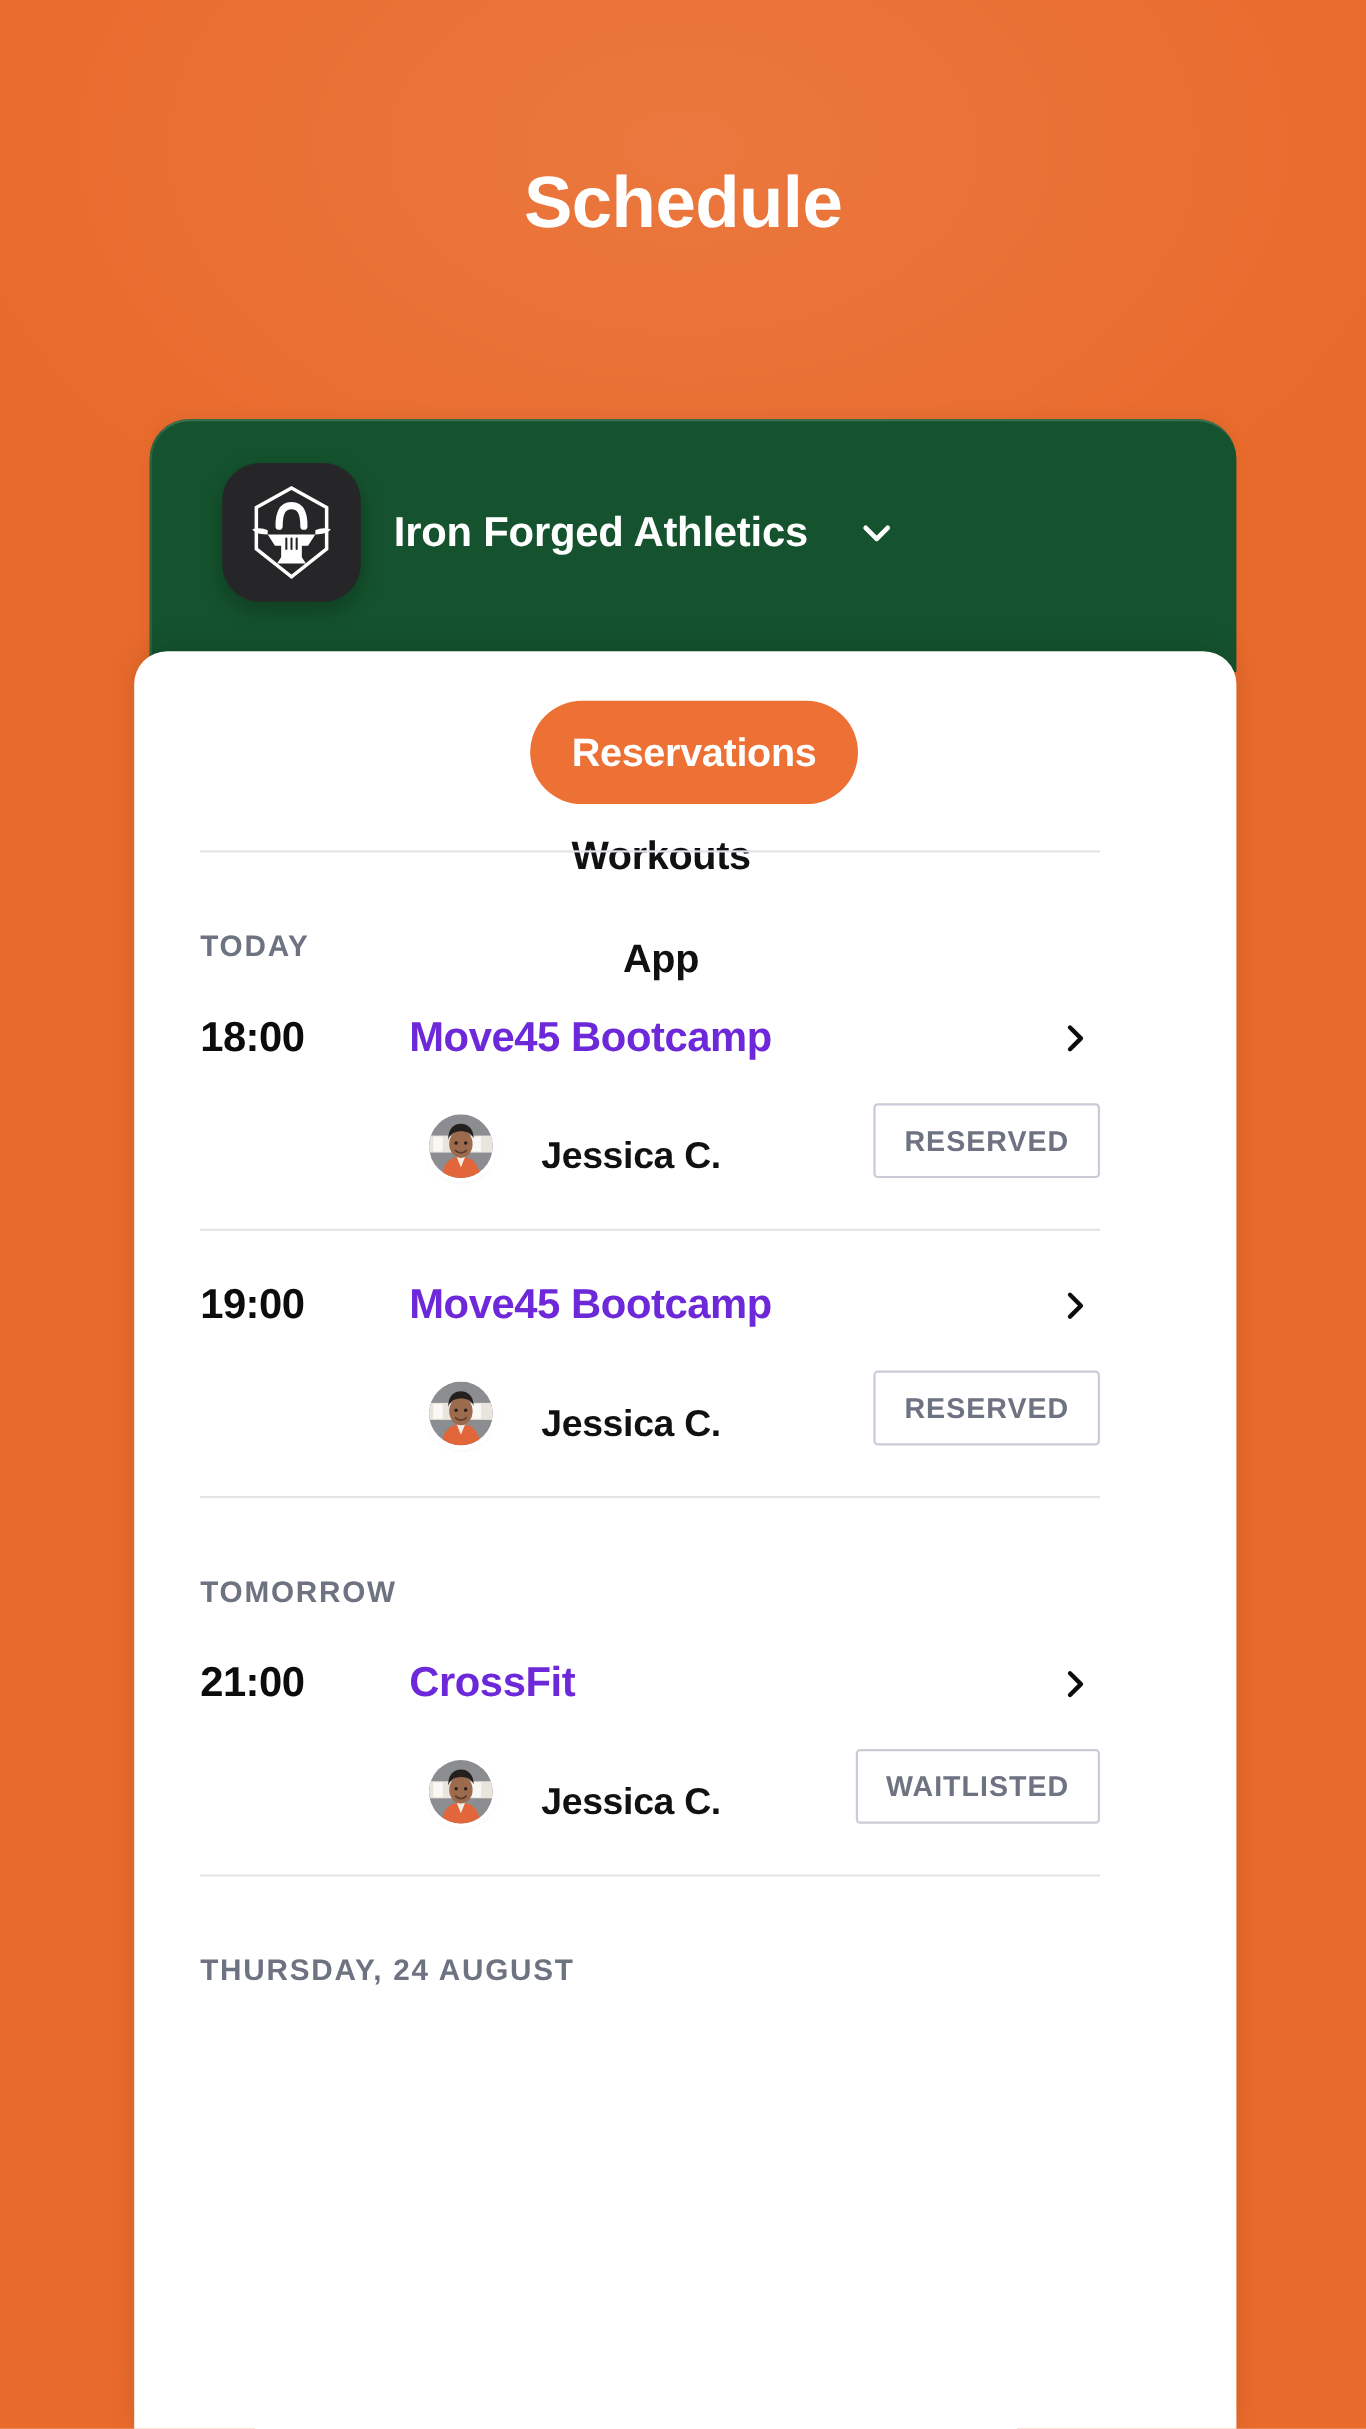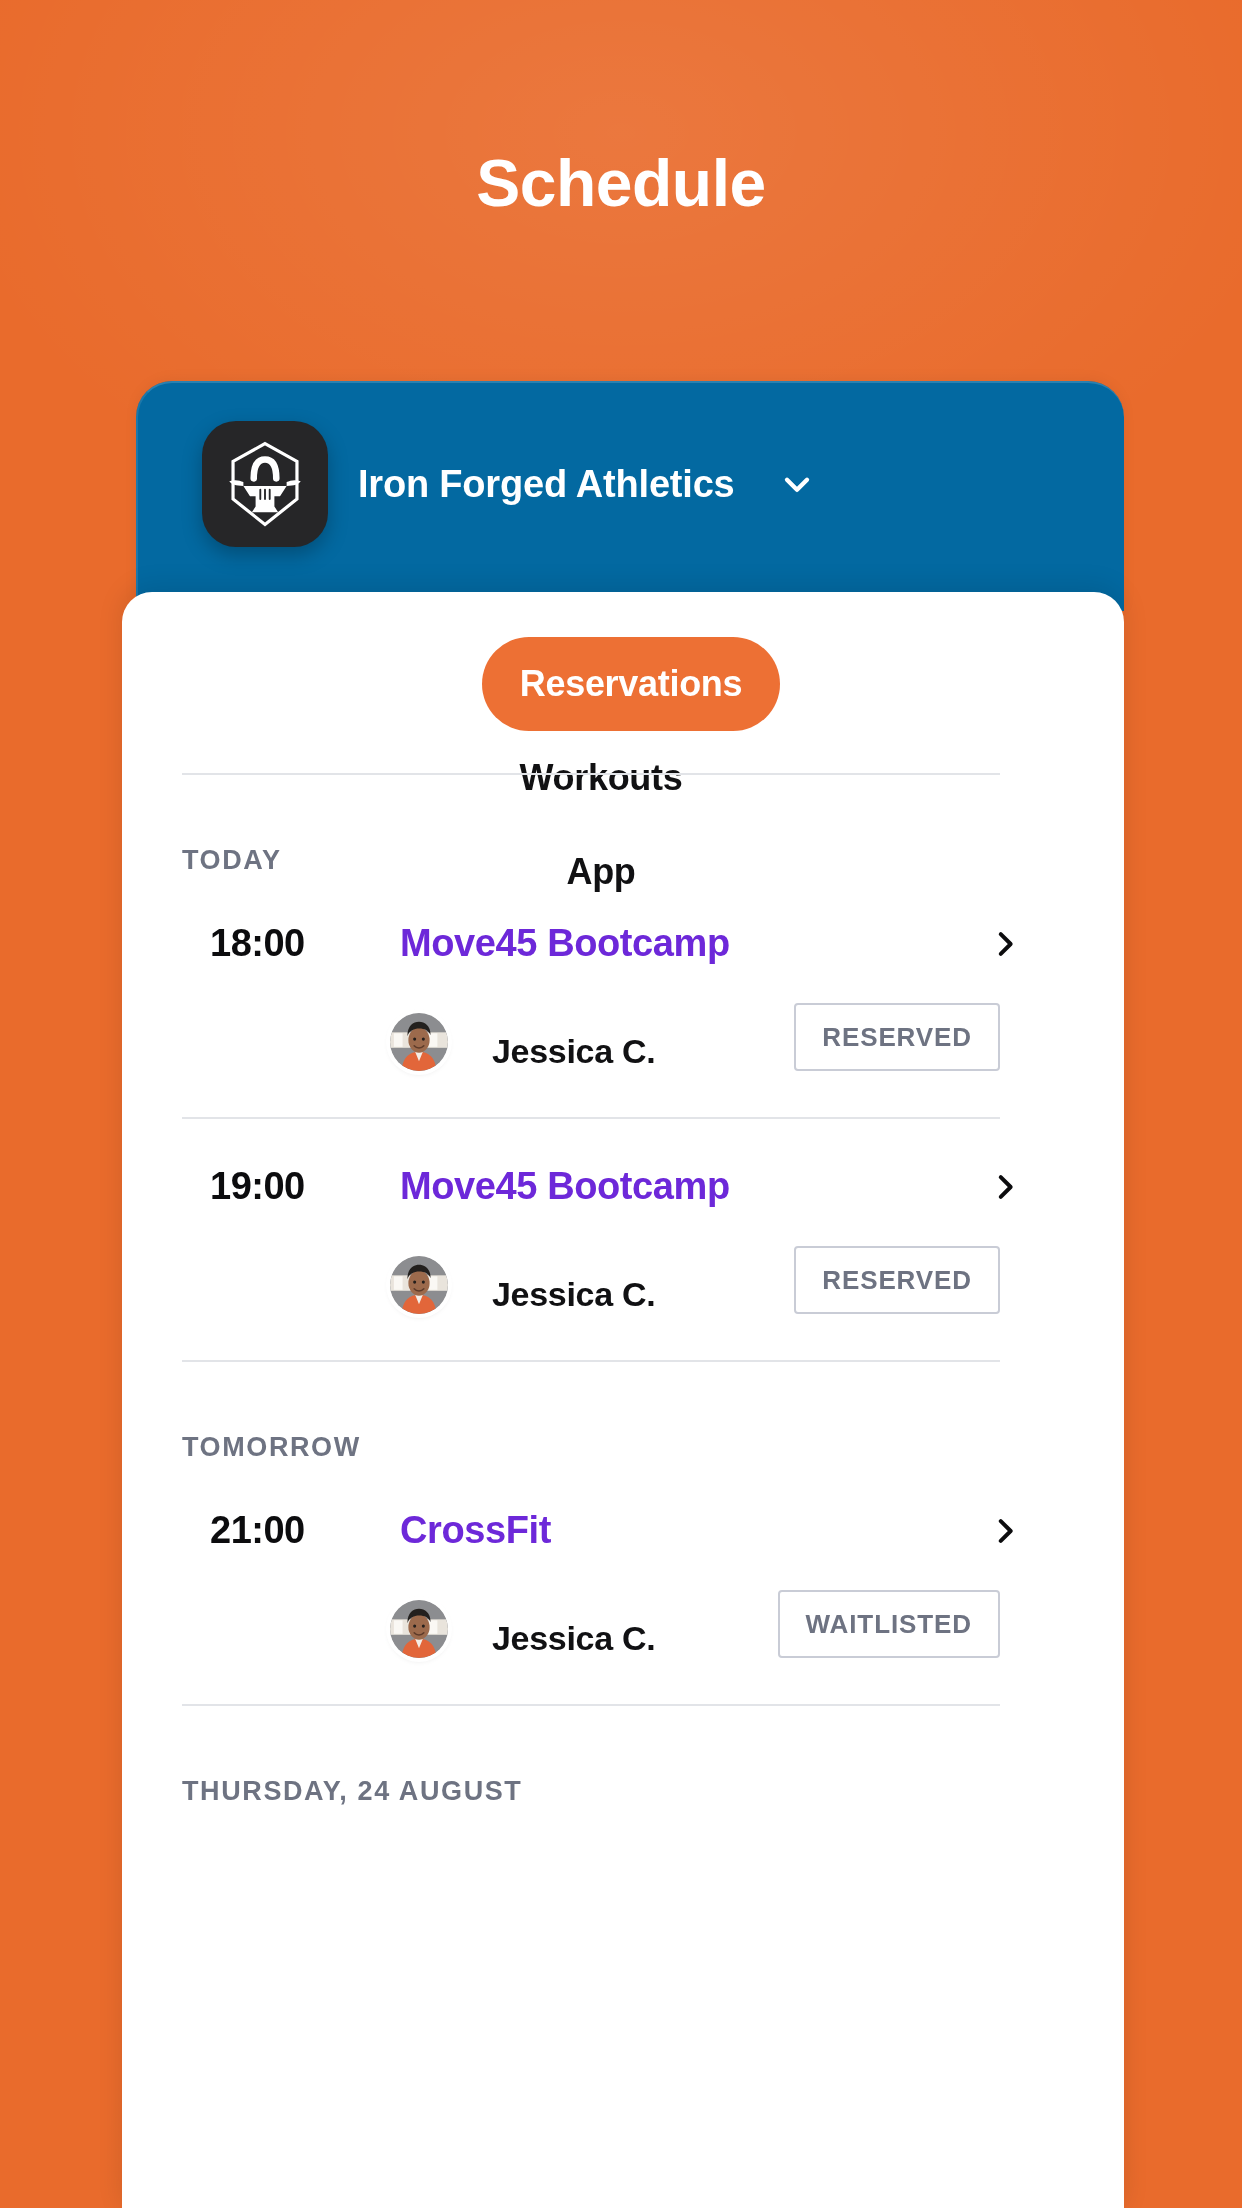--- a/index.html
+++ b/index.html
@@ -50,21 +50,21 @@
     height: 1830px;
   }
 
   
   .gym-card {
     position: absolute;
     left: 14px;
     top: 0;
     width: 988px;
     height: 230px;
-    background: #0369a1;
+    background: #14532d;
     border-radius: 36px 36px 0 0;
     box-shadow: 0 -2px 14px rgba(0,0,0,0.05);
     overflow: hidden;
   }
   .gym-card::before {
     content: "";
     position: absolute;
     inset: 0;
     border-top: 2px solid rgba(255,255,255,0.16);
     border-left: 2px solid rgba(255,255,255,0.10);
@@ -182,21 +182,20 @@
 
   .session {
     padding: 0 0 0 60px;
   }
 
   .session-top {
     display: flex;
     align-items: center;
     padding: 46px 0 0 0;
     width: 818px;
-    margin-left: 28px;
   }
   .session-time {
     font-size: 38px;
     font-weight: 700;
     color: #0C0C0E;
     letter-spacing: -0.5px;
     width: 190px;
     flex: none;
   }
   .session-name {

